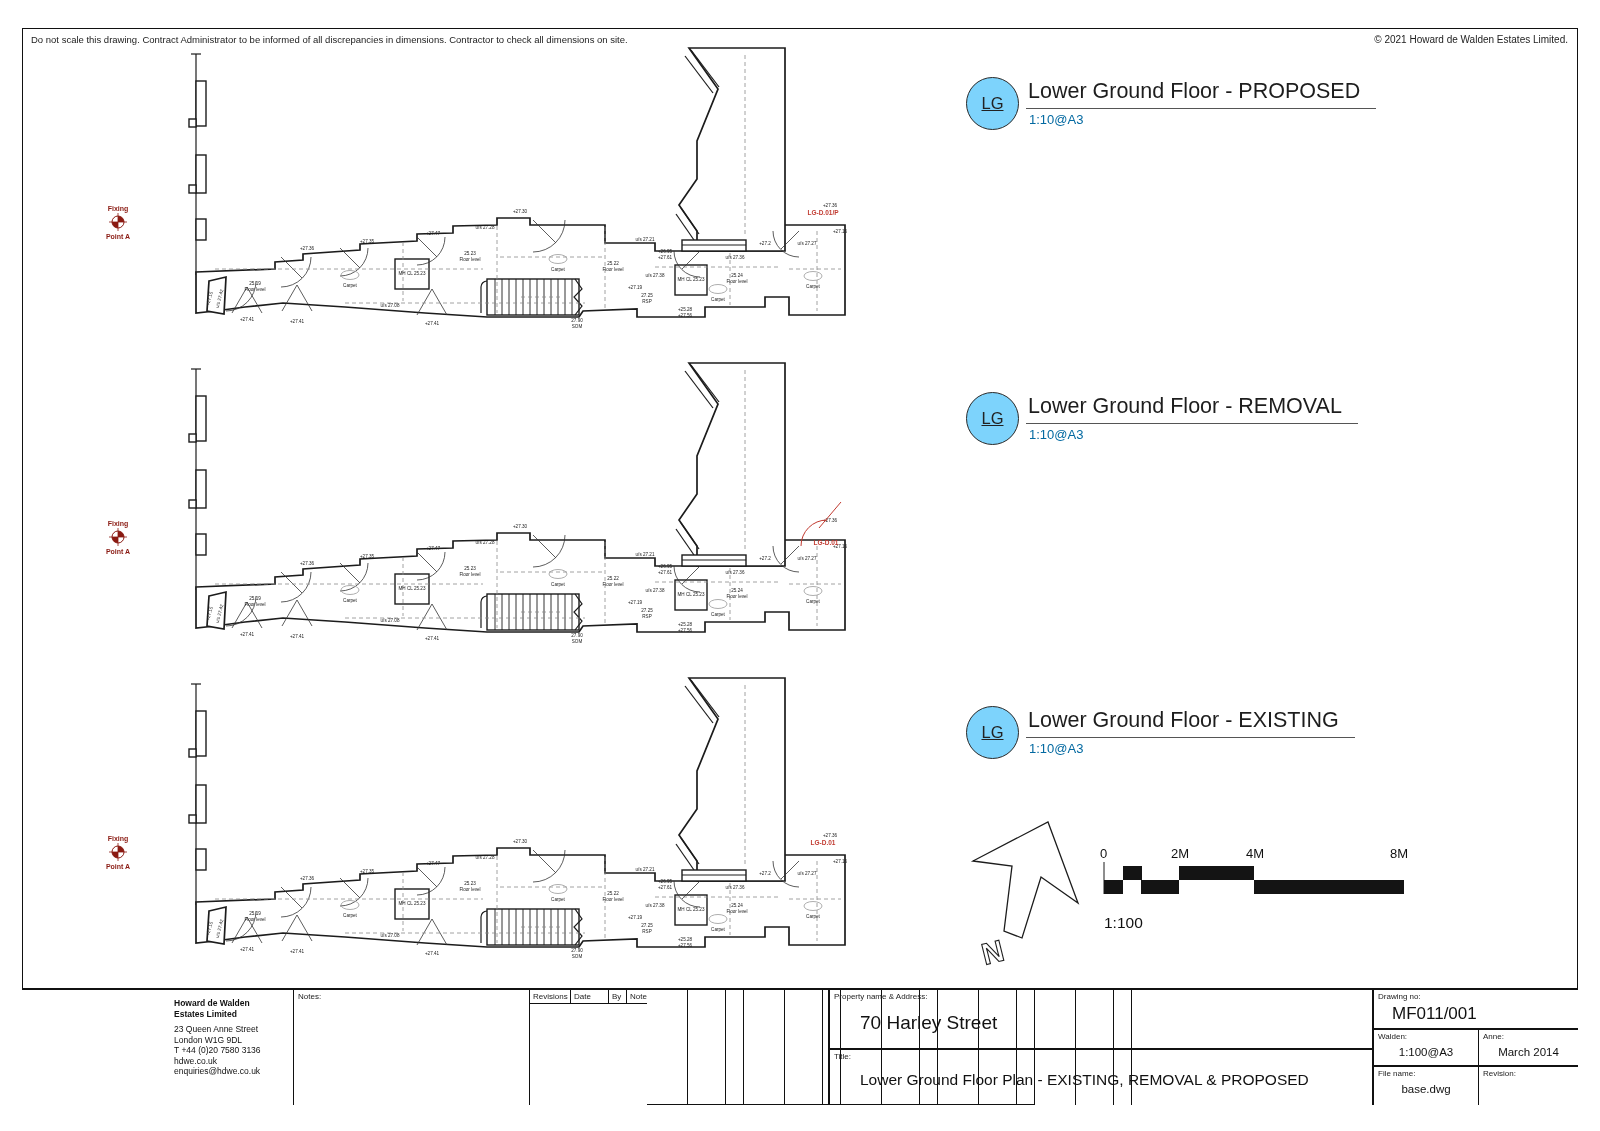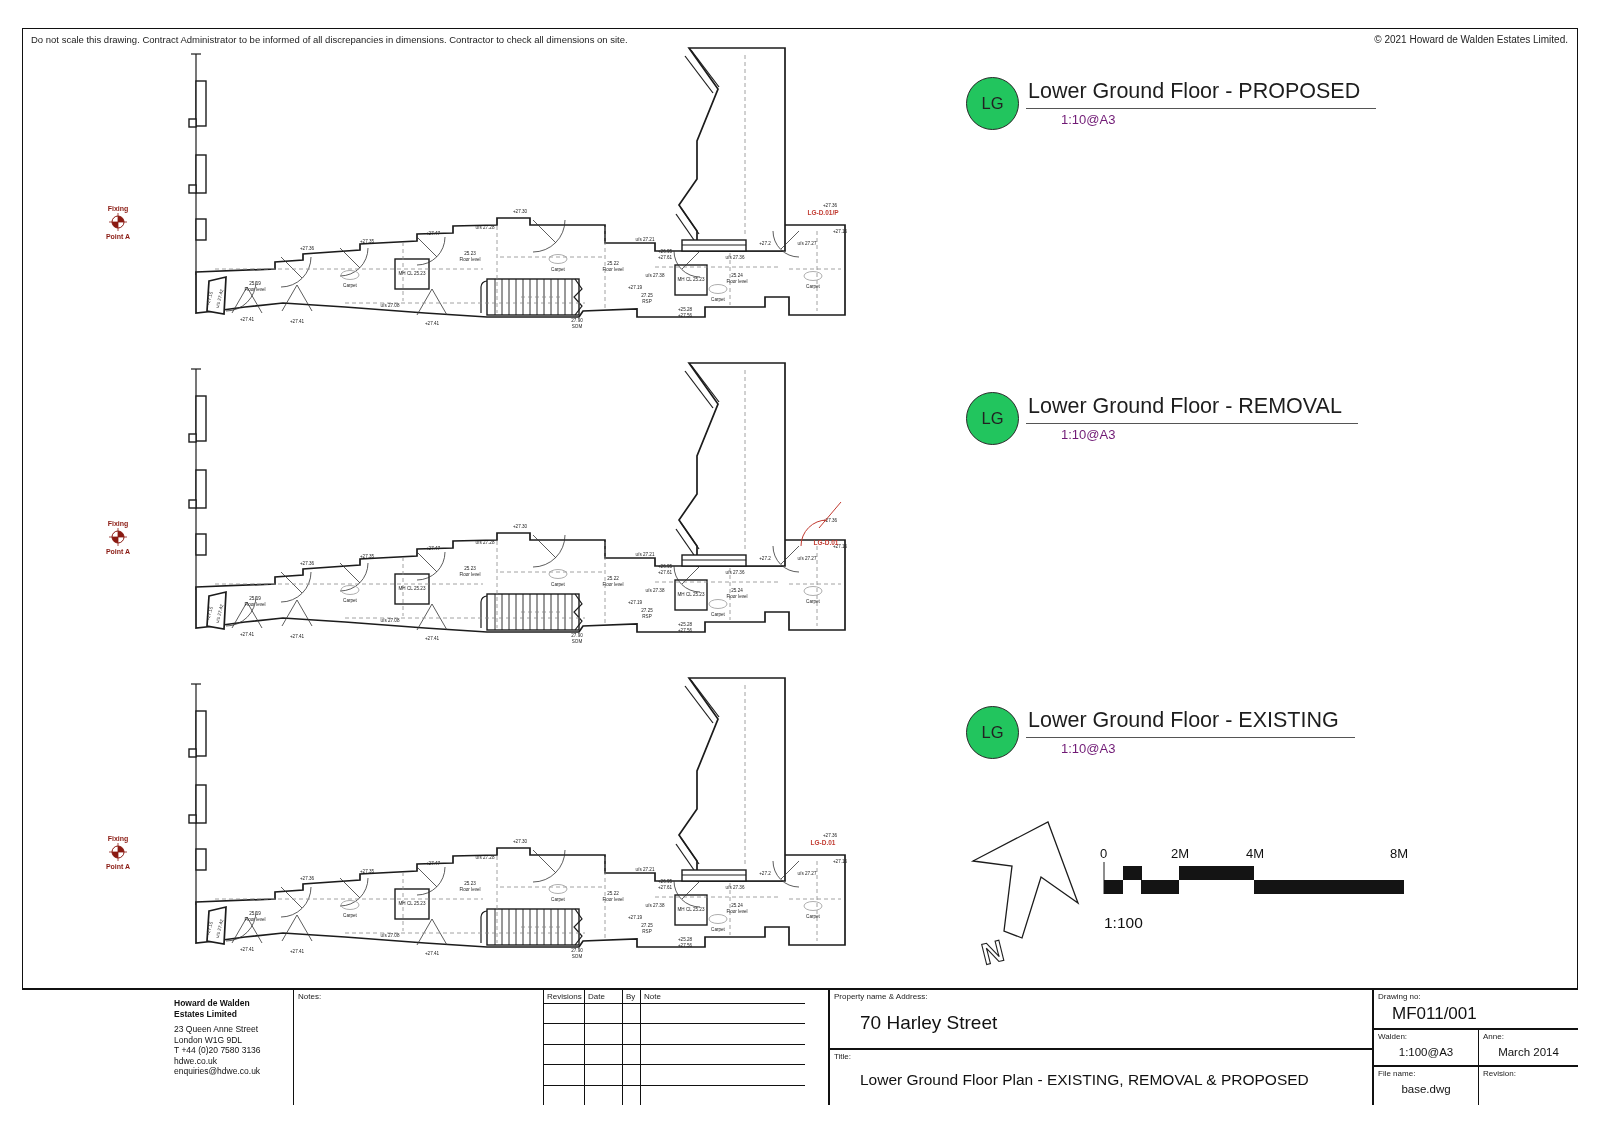--- a/index.html
+++ b/index.html
@@ -4,24 +4,24 @@
 <style>
   * { margin:0; padding:0; box-sizing:border-box; }
   html,body { background:#fff; }
   body { width:1600px; height:1131px; position:relative; font-family:"Liberation Sans",sans-serif; color:#1c1c1c; }
   #sheet-border { position:absolute; left:22px; top:28px; width:1556px; height:1077px; border:1.6px solid #111; }
   #disclaimer { position:absolute; left:31px; top:34px; font-size:9.5px; color:#222; }
   #copyright  { position:absolute; right:32px; top:34px; font-size:10px; color:#222; }
 
   
   .plan-title { position:absolute; left:966px; display:flex; align-items:flex-start; gap:7px; }
-  .lg-badge { width:53px; height:53px; border:1.6px solid #2a2a2a; border-radius:50%; display:flex; align-items:center; justify-content:center; font-size:16.5px; color:#222; flex:0 0 auto; background:#22c55e; }
+  .lg-badge { width:53px; height:53px; border:1.6px solid #2a2a2a; border-radius:50%; display:flex; align-items:center; justify-content:center; font-size:16.5px; color:#222; flex:0 0 auto; background:#7dd3fc;text-decoration:underline; }
   .pt-col { padding-top:2px; }
   .pt-label { font-size:21.5px; color:#1d1d1d; border-bottom:1.8px solid #555; padding:0 16px 4px 2px; white-space:nowrap;text-align:center; }
-  .pt-scale { font-size:13px; margin-top:3px; padding-left:3px; color:#701a75;margin-left:32px; }
+  .pt-scale { font-size:13px; margin-top:3px; padding-left:3px; color:#0369a1; }
 
   
   #plans-svg { position:absolute; left:0; top:0; width:1600px; height:975px; }
   .wall { fill:#fff; stroke:#1c1c1c; stroke-width:1.7; }
   .wall-thin { fill:none; stroke:#1c1c1c; stroke-width:1.2; }
   .wall-box { fill:#fff; stroke:#1c1c1c; stroke-width:1.4; }
   .door { fill:none; stroke:#333; stroke-width:0.8; }
   .dash { fill:none; stroke:#8a8a8a; stroke-width:0.8; stroke-dasharray:4 3; }
   .tread { stroke:#1c1c1c; stroke-width:0.9; }
   .oval { fill:none; stroke:#999; stroke-width:0.8; }
@@ -35,21 +35,21 @@
 
   
   #titleblock { position:absolute; left:22px; top:988px; width:1556px; height:117px; border-top:2px solid #111; background:#fff; }
   .tb-cell { position:absolute; top:0; bottom:0; }
   .tb-label { font-size:8px; color:#222; padding:2px 0 0 4px; }
   #logo { position:absolute; left:14px; top:6px; font-weight:800; font-size:26px; line-height:23.5px; letter-spacing:-0.5px; color:#0d0d0d; }
   #address { position:absolute; left:152px; top:8px; width:118px; font-size:8.5px; line-height:10.5px; color:#111; }
   #address .addr-name { font-weight:700; }
   #address .addr-gap { height:5px; }
   #cell-notes { left:271px; width:250px; border-left:1.6px solid #111; }
-  #cell-rev { left:521px; width:262px; border-left:1.6px solid #111; display:flex; flex-direction:column; }
+  #cell-rev { left:507px; width:262px; border-left:1.6px solid #111; display:flex; }
   .rev-grid { display:grid; grid-template-columns:41px 38px 18px auto; }
   .rev-grid > div { border-right:1.2px solid #111; }
   .rev-grid > div:last-child { border-right:none; }
   .rev-head { height:14px; border-bottom:1.2px solid #111; }
   .rev-head > div { font-size:8px; padding:2px 0 0 3px; }
   .rev-row { flex:1; border-bottom:1.2px solid #111; }
   .rev-row:last-child { border-bottom:none; }
   #cell-prop { left:806px; width:544px; border-left:2px solid #111; }
   .prop-value { position:absolute; left:30px; top:22px; font-size:19px; color:#111; }
   .prop-title-row { position:absolute; left:0; right:0; top:58px; bottom:0; border-top:2px solid #111; }

